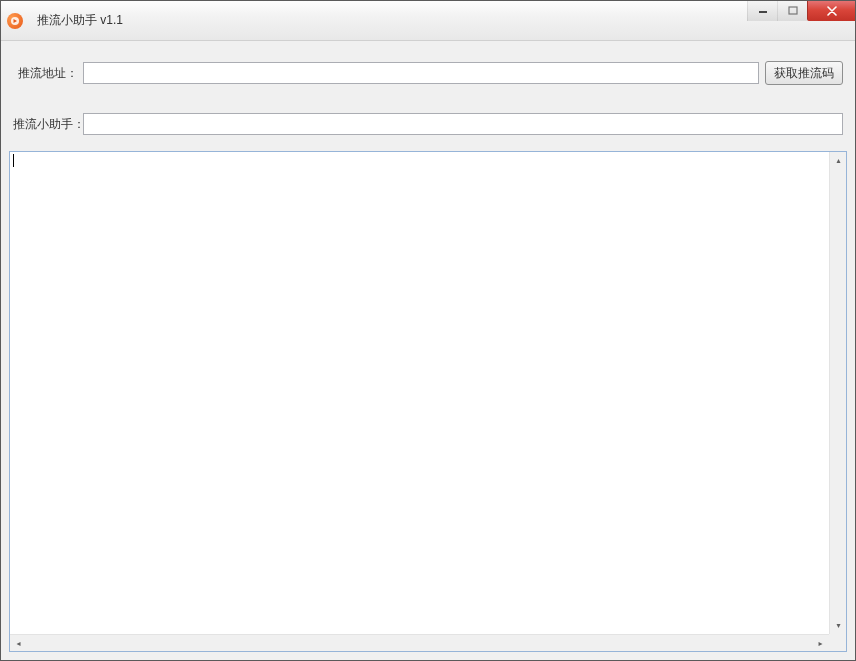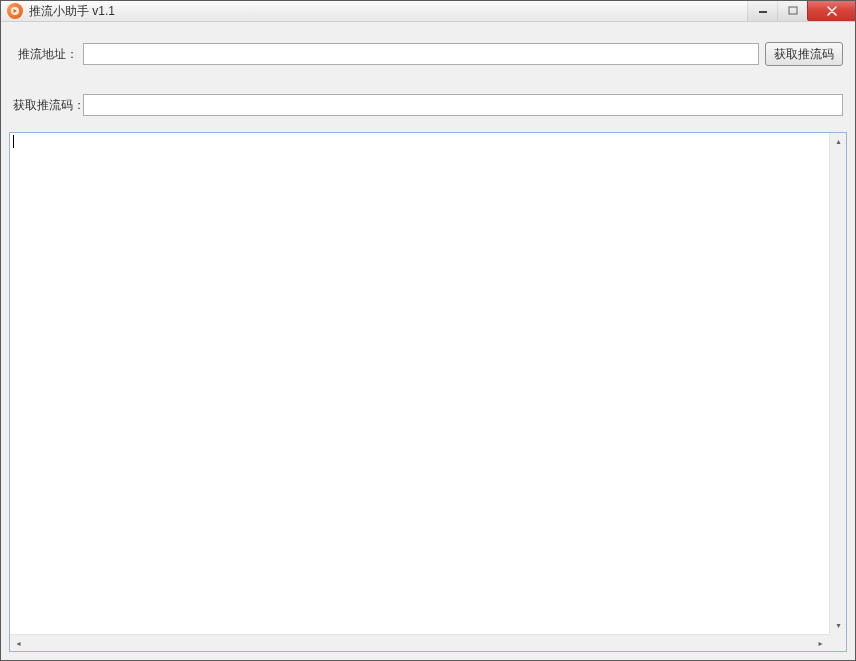--- a/index.html
+++ b/index.html
@@ -18,27 +18,28 @@
     .window {
       width: 856px;
       height: 661px;
       background: linear-gradient(to bottom, #f7f7f7, #e9e9e9);
       border: 1px solid #5a5a5a;
       display: flex;
       flex-direction: column;
       box-shadow: 0 0 8px rgba(0,0,0,0.3);
     }
     .titlebar {
-      height: 21px;
+      height: 40px;
       background: linear-gradient(to bottom, #fdfdfd 0%, #f2f2f2 40%, #e8e8e8 100%);
       border-bottom: 1px solid #d0d0d0;
       display: flex;
       align-items: center;
       padding-left: 6px;
       position: relative;
+      gap: 8px;
     }
     .titlebar-icon {
       width: 16px;
       height: 16px;
       margin-right: 6px;
       border-radius: 50%;
       background: radial-gradient(circle at 30% 30%, #ff9a4d, #e85a1a);
       display: flex;
       align-items: center;
       justify-content: center;
@@ -238,21 +239,21 @@
   </div>
 
   <div class="client-area">
     <div class="form-row">
       <div class="form-label">推流地址：</div>
       <input type="text" class="text-input" value="" style="">
       <button class="action-button">获取推流码</button>
     </div>
 
     <div class="form-row second">
-      <div class="form-label">获取推流码：</div>
+      <div class="form-label">推流小助手：</div>
       <input type="text" class="text-input" value="" style="">
     </div>
 
     <div class="log-container">
       <div class="log-inner">
         <textarea spellcheck="false" style=""></textarea>
         <div class="cursor-line"></div>
       </div>
       <div class="scroll-v">
         <div class="scroll-btn">▴</div>

